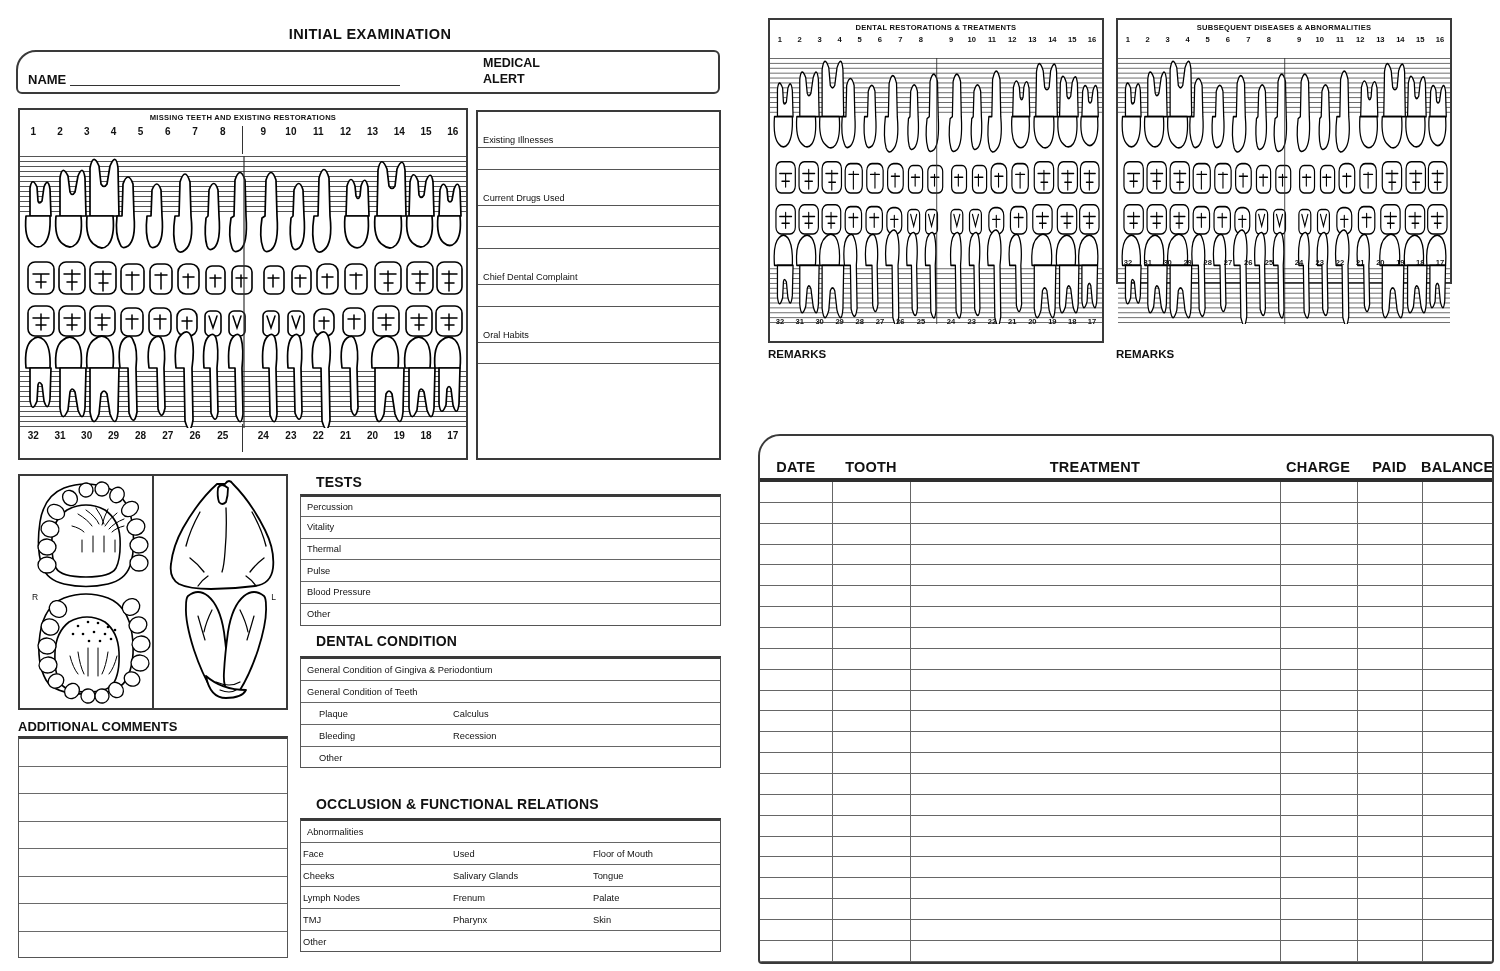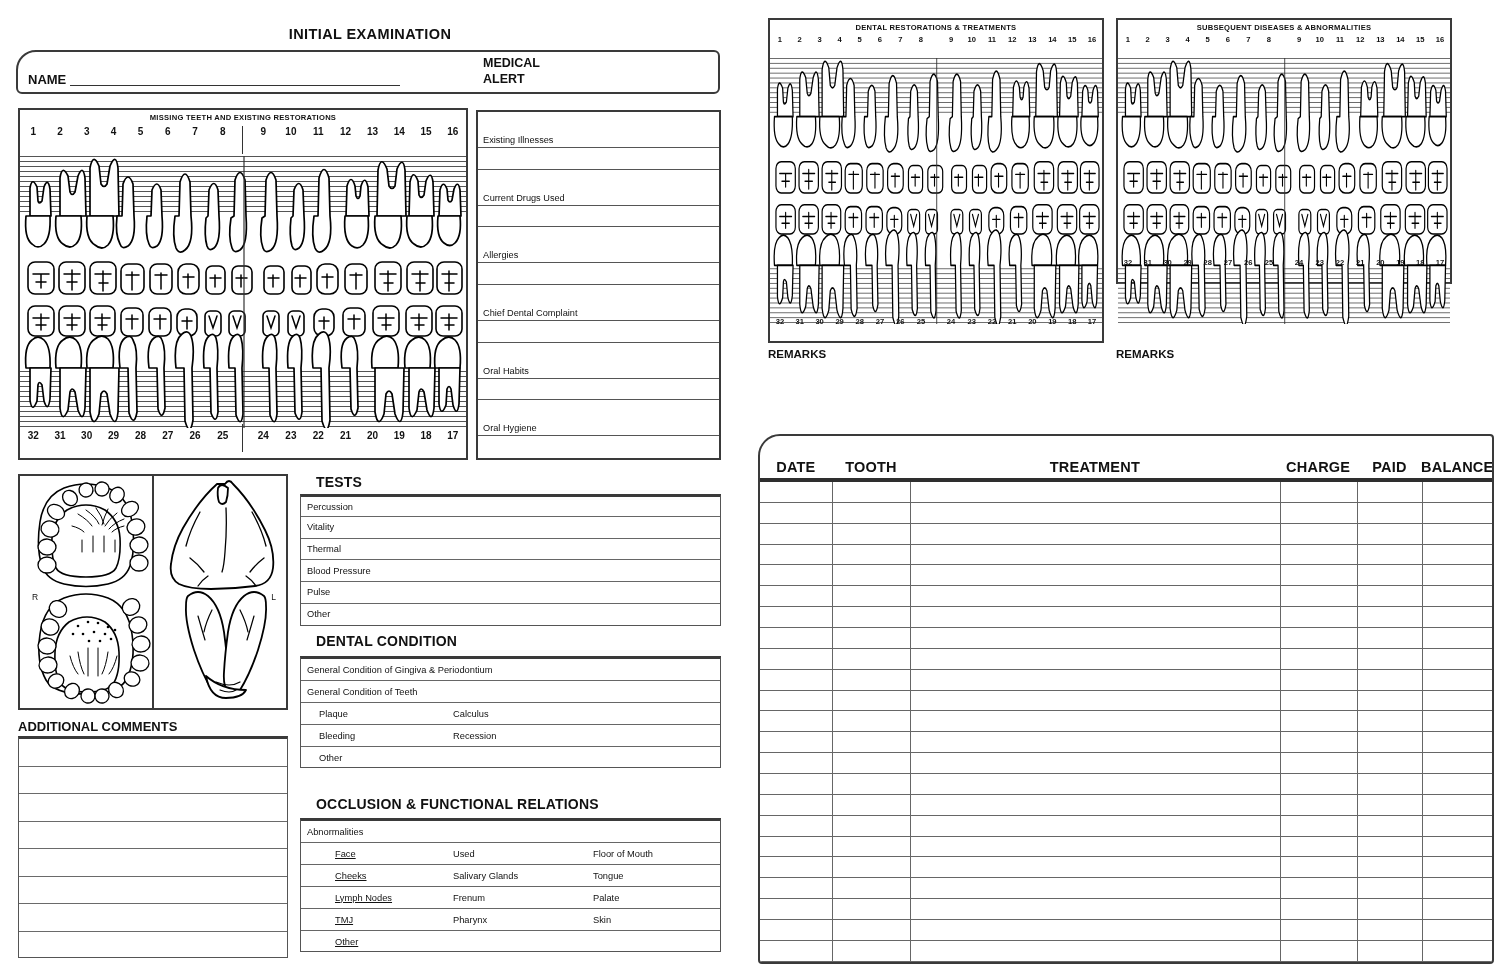--- a/index.html
+++ b/index.html
@@ -55,21 +55,21 @@
   
   .sec-title{font-size:14px;font-weight:bold;letter-spacing:.2px;}
 
   
   .ruled{border:1px solid #555;border-top:3px solid #3a3a3a;box-sizing:border-box;background:#fff;}
   .ruled .r{border-bottom:1px solid #666;box-sizing:border-box;position:relative;font-size:9.3px;}
   .ruled .r:last-child{border-bottom:none;}
   .ruled .r > span{position:absolute;top:50%;transform:translateY(-50%);}
   .c1{left:6px;}
   .c-ind{left:18px;}
-  .cA{left:34px;text-decoration:underline;}
+  .cA{left:2px;}
   .cB{left:152px;}
   .cC{left:292px;}
 
   
   #ac-title{left:18px;top:719px;font-size:13px;font-weight:bold;}
   #addl-comments{left:18px;top:736px;width:270px;height:222px;}
   #addl-comments .r{border-bottom:1px solid #6a6a6a;box-sizing:border-box;}
   #addl-comments .r:last-child{border-bottom:none;}
 
   
@@ -323,27 +323,25 @@
 
 <div class="abs" style="left:242px;top:126px;height:28px;border-left:1px solid #333;"></div>
 <div class="abs" style="left:242px;top:424px;height:28px;border-left:1px solid #333;"></div>
 
 <div class="abs framebox" id="history"></div>
 <div class="abs" id="history-rows" style="left:478px;top:112px;width:241px;height:346px;">
     <div class="hist-row lbl" style="height: 36.0417px; display: flex; align-items: flex-end; padding-bottom: 2px;">Existing Illnesses</div>
     <div class="hist-row" style="height: 21.625px;"></div>
     <div class="hist-row lbl" style="height: 36.0417px; display: flex; align-items: flex-end; padding-bottom: 2px;">Current Drugs Used</div>
     <div class="hist-row" style="height: 21.625px;"></div>
-    <div class="hist-row lbl" style="height: 36.0417px; display: flex; align-items: flex-end; padding-bottom: 2px;">Allergies</div>
     <div class="hist-row" style="height: 21.625px;"></div>
     <div class="hist-row lbl" style="height: 36.0417px; display: flex; align-items: flex-end; padding-bottom: 2px;">Chief Dental Complaint</div>
     <div class="hist-row" style="height: 21.625px;"></div>
     <div class="hist-row lbl" style="height: 36.0417px; display: flex; align-items: flex-end; padding-bottom: 2px;">Oral Habits</div>
     <div class="hist-row" style="height: 21.625px;"></div>
-    <div class="hist-row lbl" style="height: 36.0417px; display: flex; align-items: flex-end; padding-bottom: 2px;">Oral Hygiene</div>
     <div class="hist-row" style="height: 21.625px;"></div>
   </div>
 
 <div class="abs framebox" id="anatomy">
   <svg style="position:absolute;left:0;top:0;width:100%;height:100%;" viewBox="0 0 266 232" preserveAspectRatio="none">
 
     <g fill="#fff" stroke="#000" stroke-width="1.6" stroke-linejoin="round">
 
       <path d="M44 12 q22 -8 44 0 q20 8 24 34 q4 26 -2 44 q-5 14 -22 18 q-22 5 -44 0 q-17 -4 -22 -18 q-6 -18 -2 -44 q4 -26 24 -34 z" fill="#fff"></path>
 
@@ -475,24 +473,24 @@
     <div class="r" style="height: 20px;">
       <span class="c1">Percussion</span>
     </div>
     <div class="r" style="height: 21.6667px;">
       <span class="c1">Vitality</span>
     </div>
     <div class="r" style="height: 21.6667px;">
       <span class="c1">Thermal</span>
     </div>
     <div class="r" style="height: 21.6667px;">
+      <span class="c1">Pulse</span>
+    </div>
+    <div class="r" style="height: 21.6667px;">
       <span class="c1">Blood Pressure</span>
-    </div>
-    <div class="r" style="height: 21.6667px;">
-      <span class="c1">Pulse</span>
     </div>
     <div class="r" style="height: 21.6667px;">
       <span class="c1">Other</span>
     </div>
   </div>
 
 <div class="abs sec-title" style="left:316px;top:633px;">DENTAL CONDITION</div>
 <div class="abs ruled" id="dc-box" style="left:300px;top:656px;width:421px;height:112px;">
     <div class="r" style="height: 22px;">
       <span class="c1">General Condition of Gingiva &amp; Periodontium</span>

